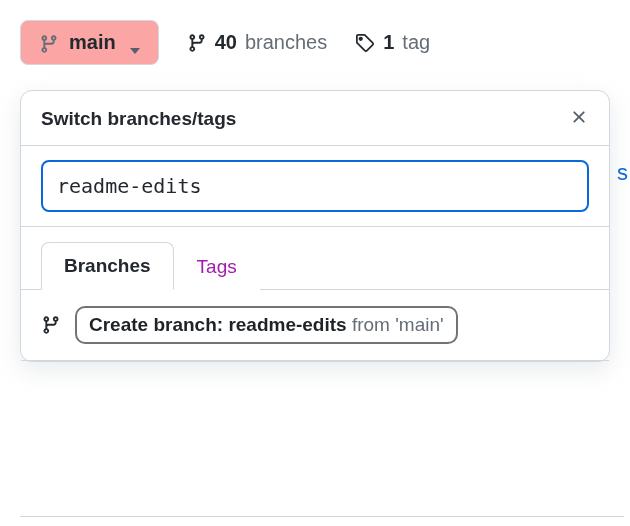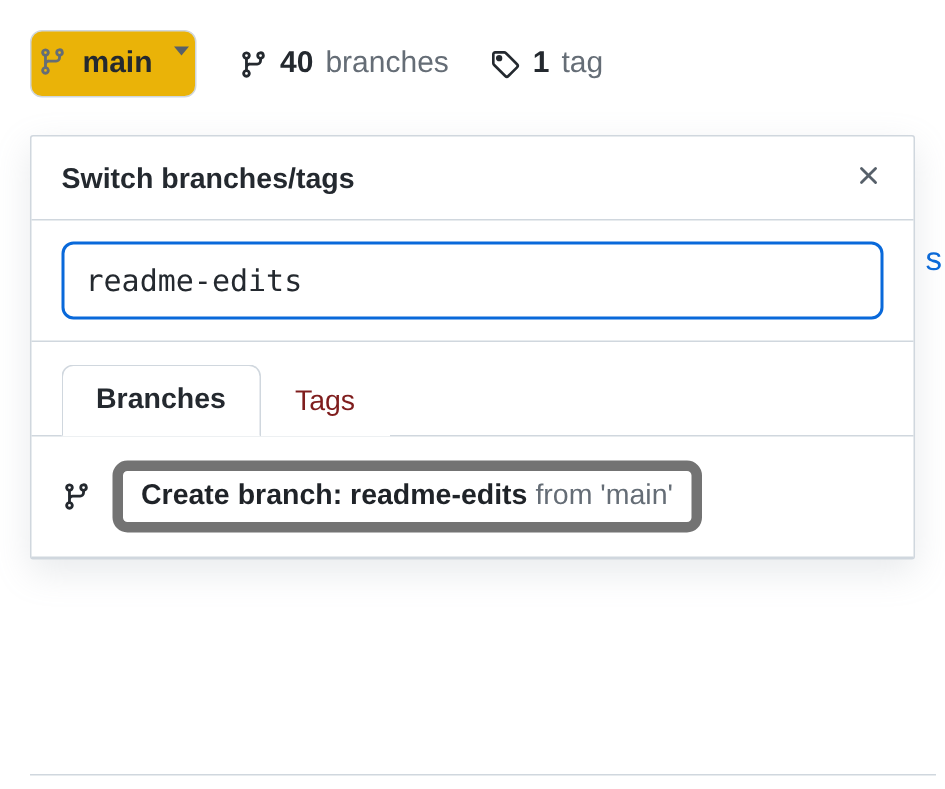--- a/index.html
+++ b/index.html
@@ -15,26 +15,26 @@
     position: relative;
   }
   .top-row {
     display: flex;
     align-items: center;
     gap: 28px;
     margin-bottom: 20px;
   }
   .branch-btn {
     display: inline-flex;
-    align-items: flex-start;
+    align-items: flex-end;
     gap: 10px;
-    background: #eab308;
+    background: #fca5a5;
     border: 1px solid #d0d7de;
     border-radius: 8px;
-    padding: 10px 4px;
+    padding: 10px 18px;
     font-size: 20px;
     font-weight: 600;
     color: #24292f;
     cursor: pointer;
   }
   .branch-btn .caret {
     width: 0; height: 0;
     border-left: 5px solid transparent;
     border-right: 5px solid transparent;
     border-top: 6px solid #57606a;
@@ -52,21 +52,21 @@
     display: inline-flex;
   }
   
   .popup {
     position: absolute;
     top: 90px;
     left: 20px;
     width: 590px;
     background: #fff;
     border: 1px solid #d0d7de;
-    border-radius: 2px;
+    border-radius: 12px;
     box-shadow: 0 8px 24px rgba(140,149,159,0.2);
   }
   .popup-header {
     display: flex;
     align-items: center;
     justify-content: space-between;
     padding: 16px 20px 14px;
     border-bottom: 1px solid #d0d7de;
   }
   .popup-title {
@@ -100,21 +100,21 @@
     display: flex;
     align-items: flex-end;
     gap: 0;
     padding: 0 20px;
     border-bottom: 1px solid #d0d7de;
     margin-top: 14px;
   }
   .tab {
     padding: 12px 22px;
     font-size: 19px;
-    color: #7f1d1d;
+    color: #a21caf;
     cursor: pointer;
     border: 1px solid transparent;
     border-bottom: none;
     border-top-left-radius: 8px;
     border-top-right-radius: 8px;
     position: relative;
     bottom: -1px;
     background: #fff;
   }
   .tab.active {
@@ -125,21 +125,21 @@
   }
   .create-row {
     display: flex;
     align-items: center;
     gap: 14px;
     padding: 16px 20px;
     border-bottom: 1px solid #d0d7de;
     cursor: pointer;
   }
   .create-badge {
-    border: 7px solid #737373;
+    border: 2px solid #737373;
     border-radius: 10px;
     padding: 6px 12px;
     font-size: 19px;
   }
   .create-badge .strong { font-weight: 700; color: #1f2328; }
   .create-badge .muted { color: #656d76; font-weight: 400; }
   .footer-link {
     text-align: center;
     padding: 22px 0 24px;
   }

